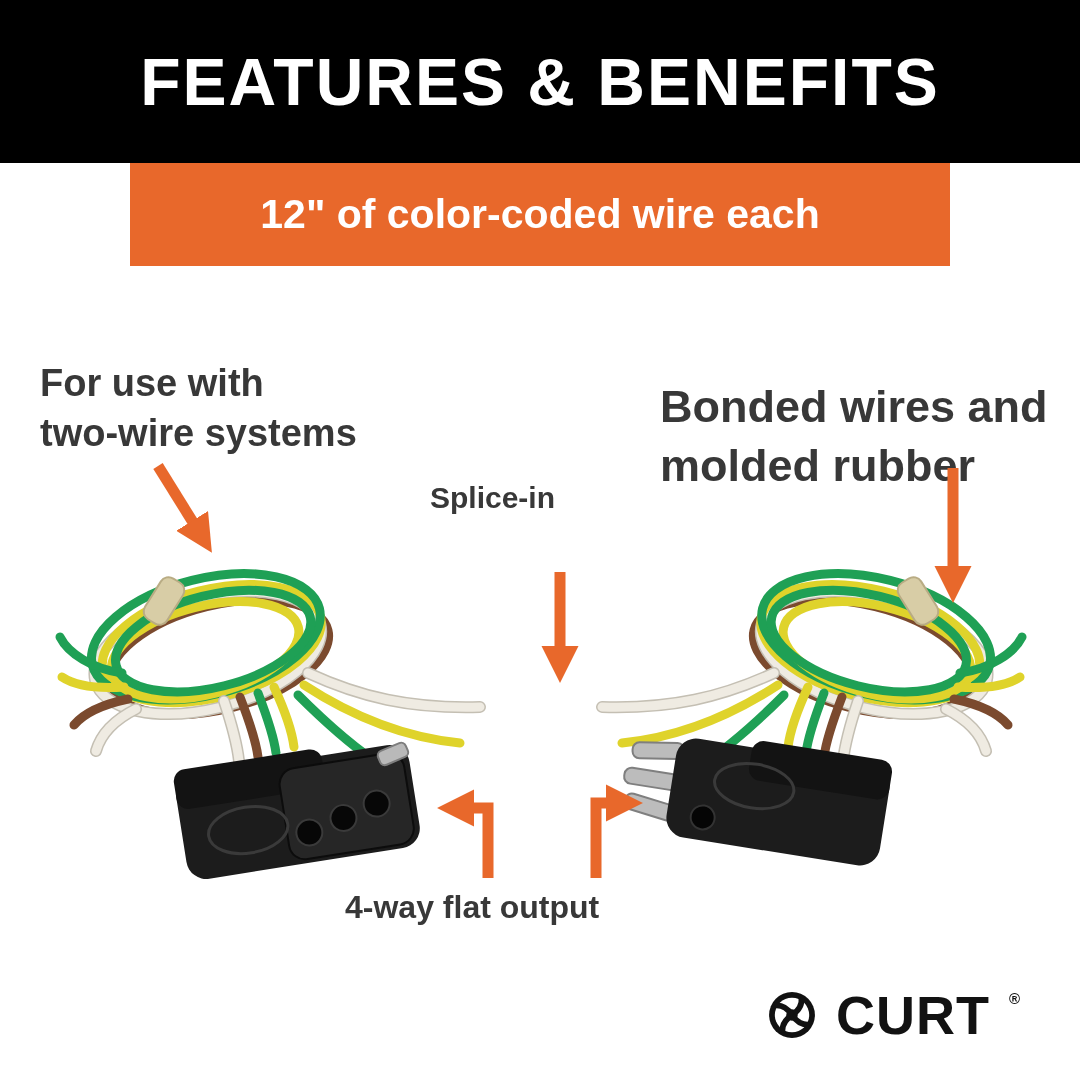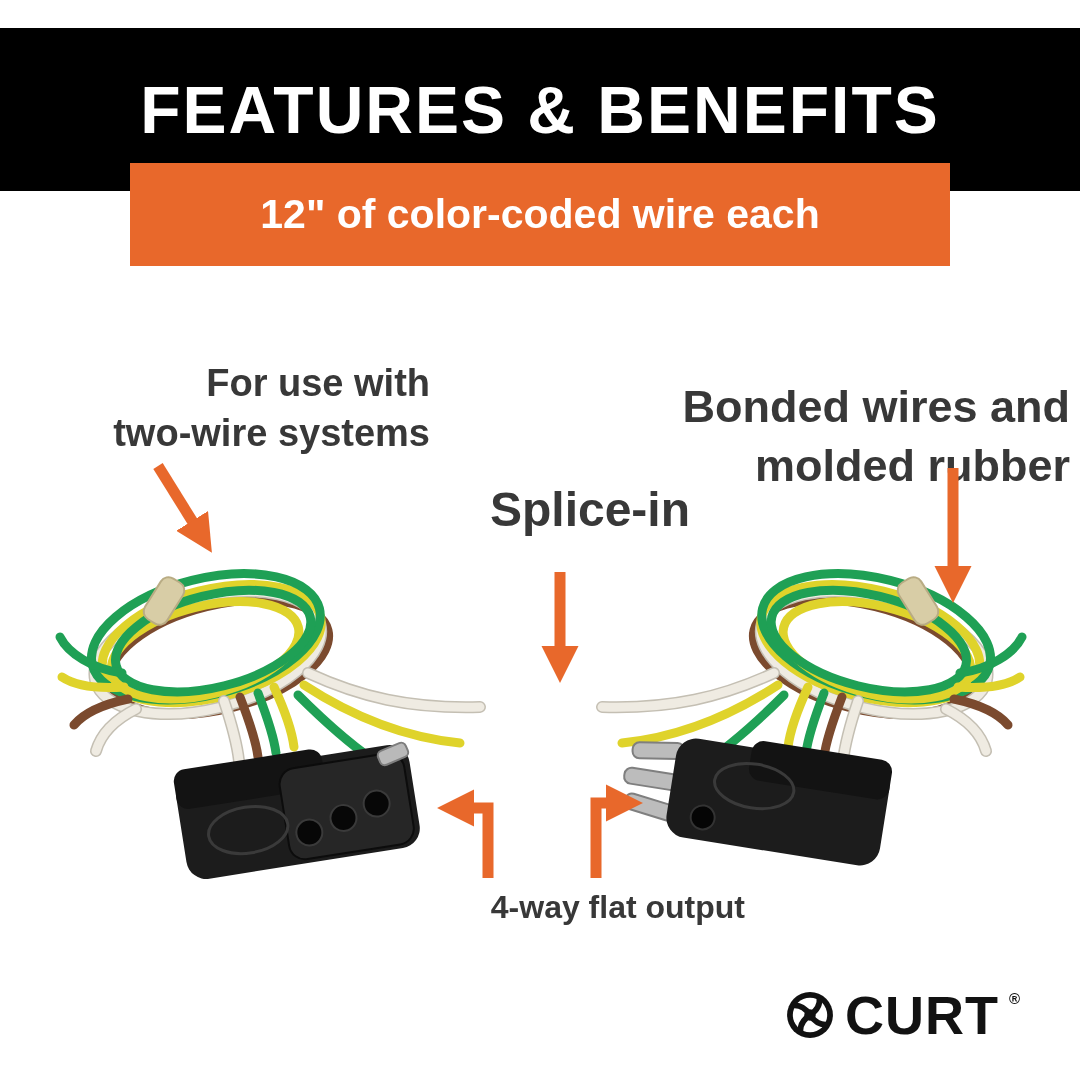--- a/index.html
+++ b/index.html
@@ -4,53 +4,53 @@
 <style>
   * { margin:0; padding:0; box-sizing:border-box; }
   html,body { background:#ffffff; }
   .canvas {
     position:relative; width:1080px; height:1080px; background:#fff;
     overflow:hidden; font-family:"Liberation Sans", sans-serif;
   }
   .header {
     position:absolute; left:0; top:0; width:1080px; height:163px;
     background:var(--header-black,#000);
-    display:flex; align-items:center; justify-content:center;margin-top:28px;
+    display:flex; align-items:center; justify-content:center;
   }
   .header h1 {
     color:#fff; font-size:66px; font-weight:900; letter-spacing:2px; white-space:nowrap;
   }
   .banner {
     position:absolute; left:130px; top:163px; width:820px; height:103px;
     background:var(--accent-orange,#E8682B); color:#fff;
     display:flex; align-items:center; justify-content:center;
     font-size:41px; font-weight:700; white-space:nowrap;
   }
   .callout {
     position:absolute; color:var(--text-dark,#383838); font-weight:700;
-    text-align:right; line-height:1.32;
+    text-align:left; line-height:1.32;
   }
   .callout span { display:block; }
   .callout.two-wire { left:40px;  top:358px; width:390px; font-size:38px; }
   .callout.bonded   { left:660px; top:358px; width:410px; font-size:45px;margin-top:19px; }
-  .callout.splice   { left:430px; top:478px; width:260px; font-size:48px; }
+  .callout.splice   { left:430px; top:478px; width:260px; font-size:30px; }
   .callout.flat     { left:345px; top:886px; width:400px; font-size:32px; }
   .art { position:absolute; left:0; top:0; width:1080px; height:1080px; }
 
   .w-green  { stroke:var(--wire-green,#1FA055); }
   .w-yellow { stroke:var(--wire-yellow,#DFD32B); }
   .w-brown  { stroke:var(--wire-brown,#7B4A2E); }
   .w-white  { stroke:var(--wire-white,#EFEBE2); }
   .w-white-edge { stroke:#c4bfb3; }
   .band { fill:var(--band-tan,#D8CDA6); stroke:#b9ac84; stroke-width:2; }
   .arrow { stroke:var(--accent-orange,#E8682B); stroke-width:11; fill:none; stroke-linecap:butt; }
 
   .logo {
     position:absolute; right:60px; bottom:38px;
-    display:flex; align-items:center; gap:10px;
+    display:flex; align-items:center; gap:19px;
   }
   .logo .brand {
     font-size:54px; font-weight:900; color:#121212; letter-spacing:1px; line-height:1;
   }
   .logo .reg { font-size:15px; font-weight:700; color:#121212; align-self:flex-start; margin-top:2px; }
 </style>
 </head>
 <body>
 
 <div class="canvas">

